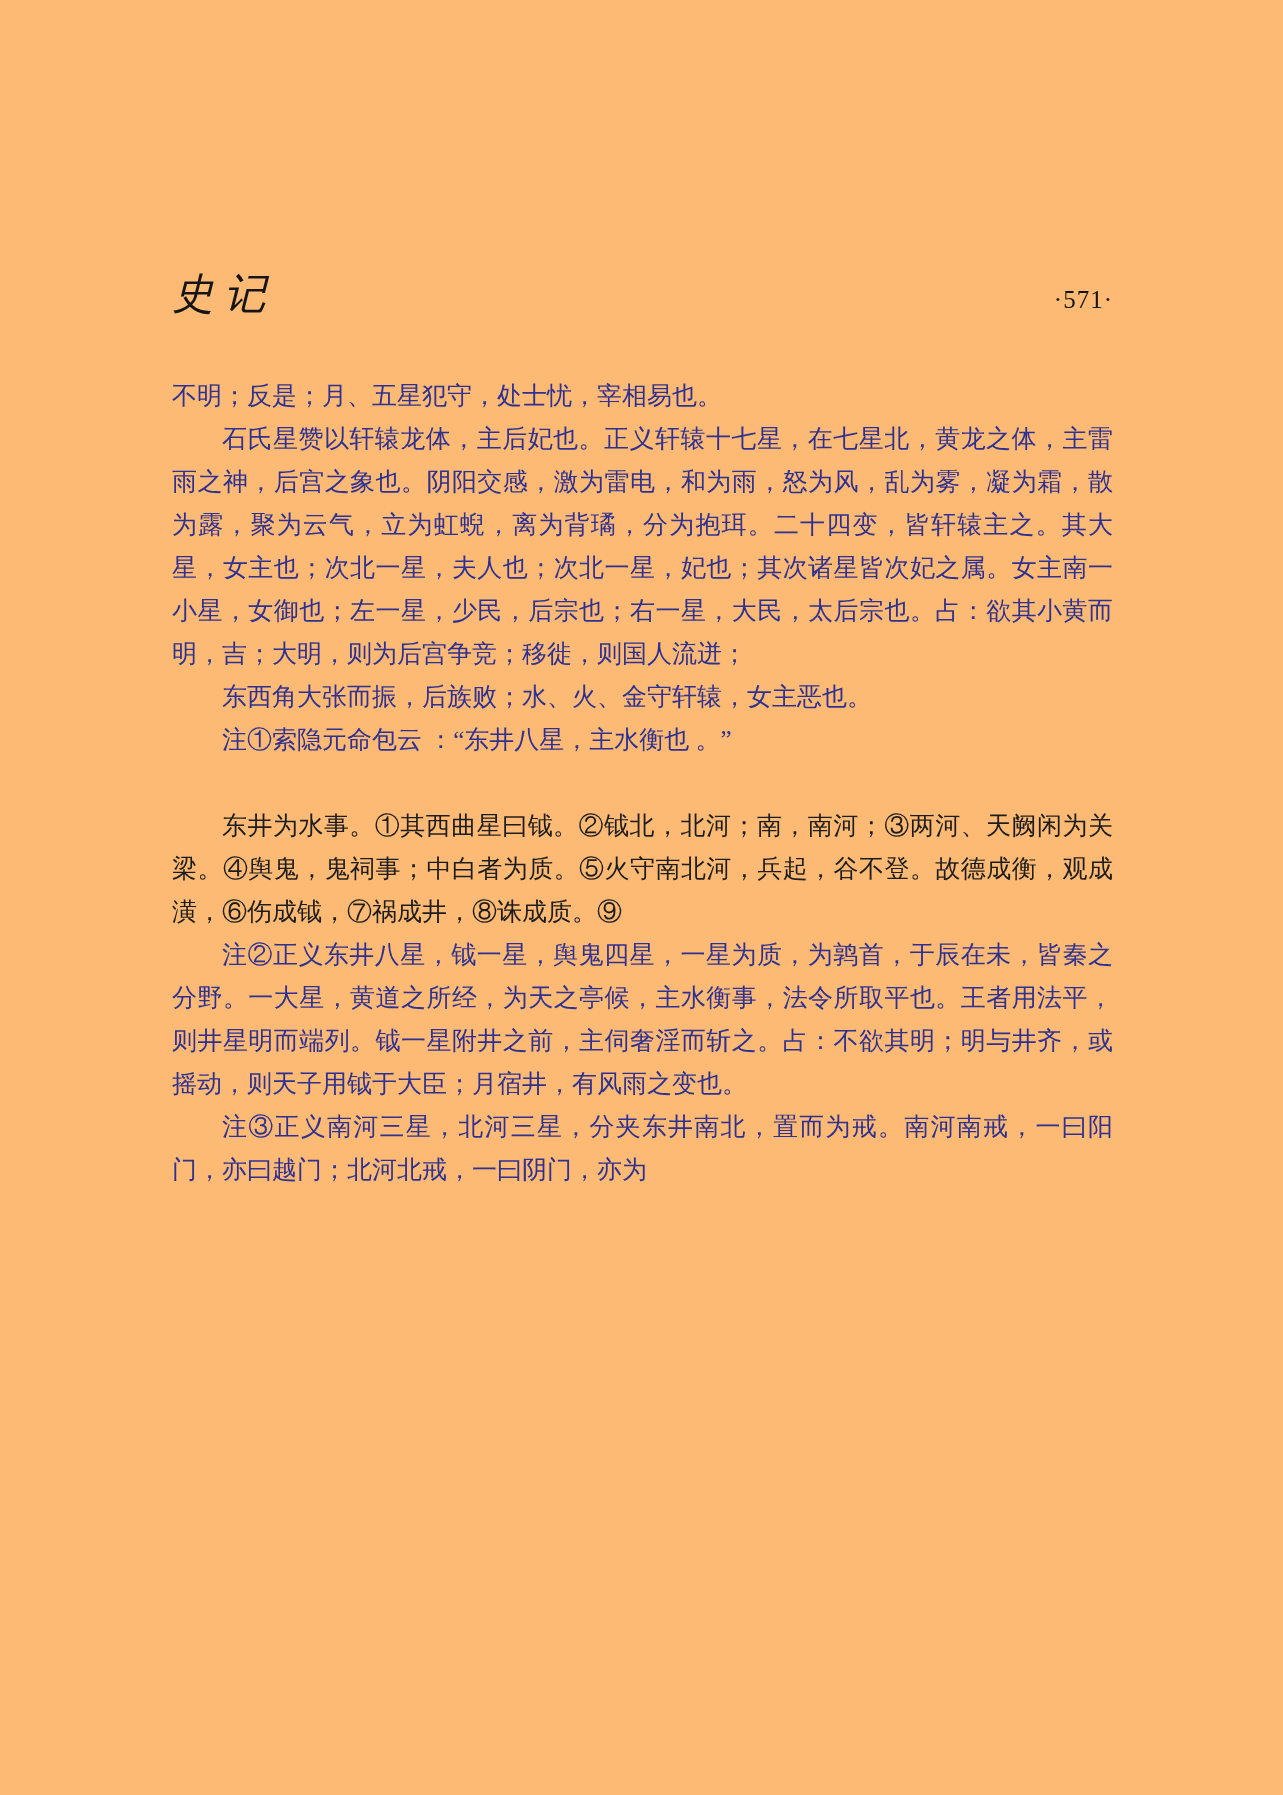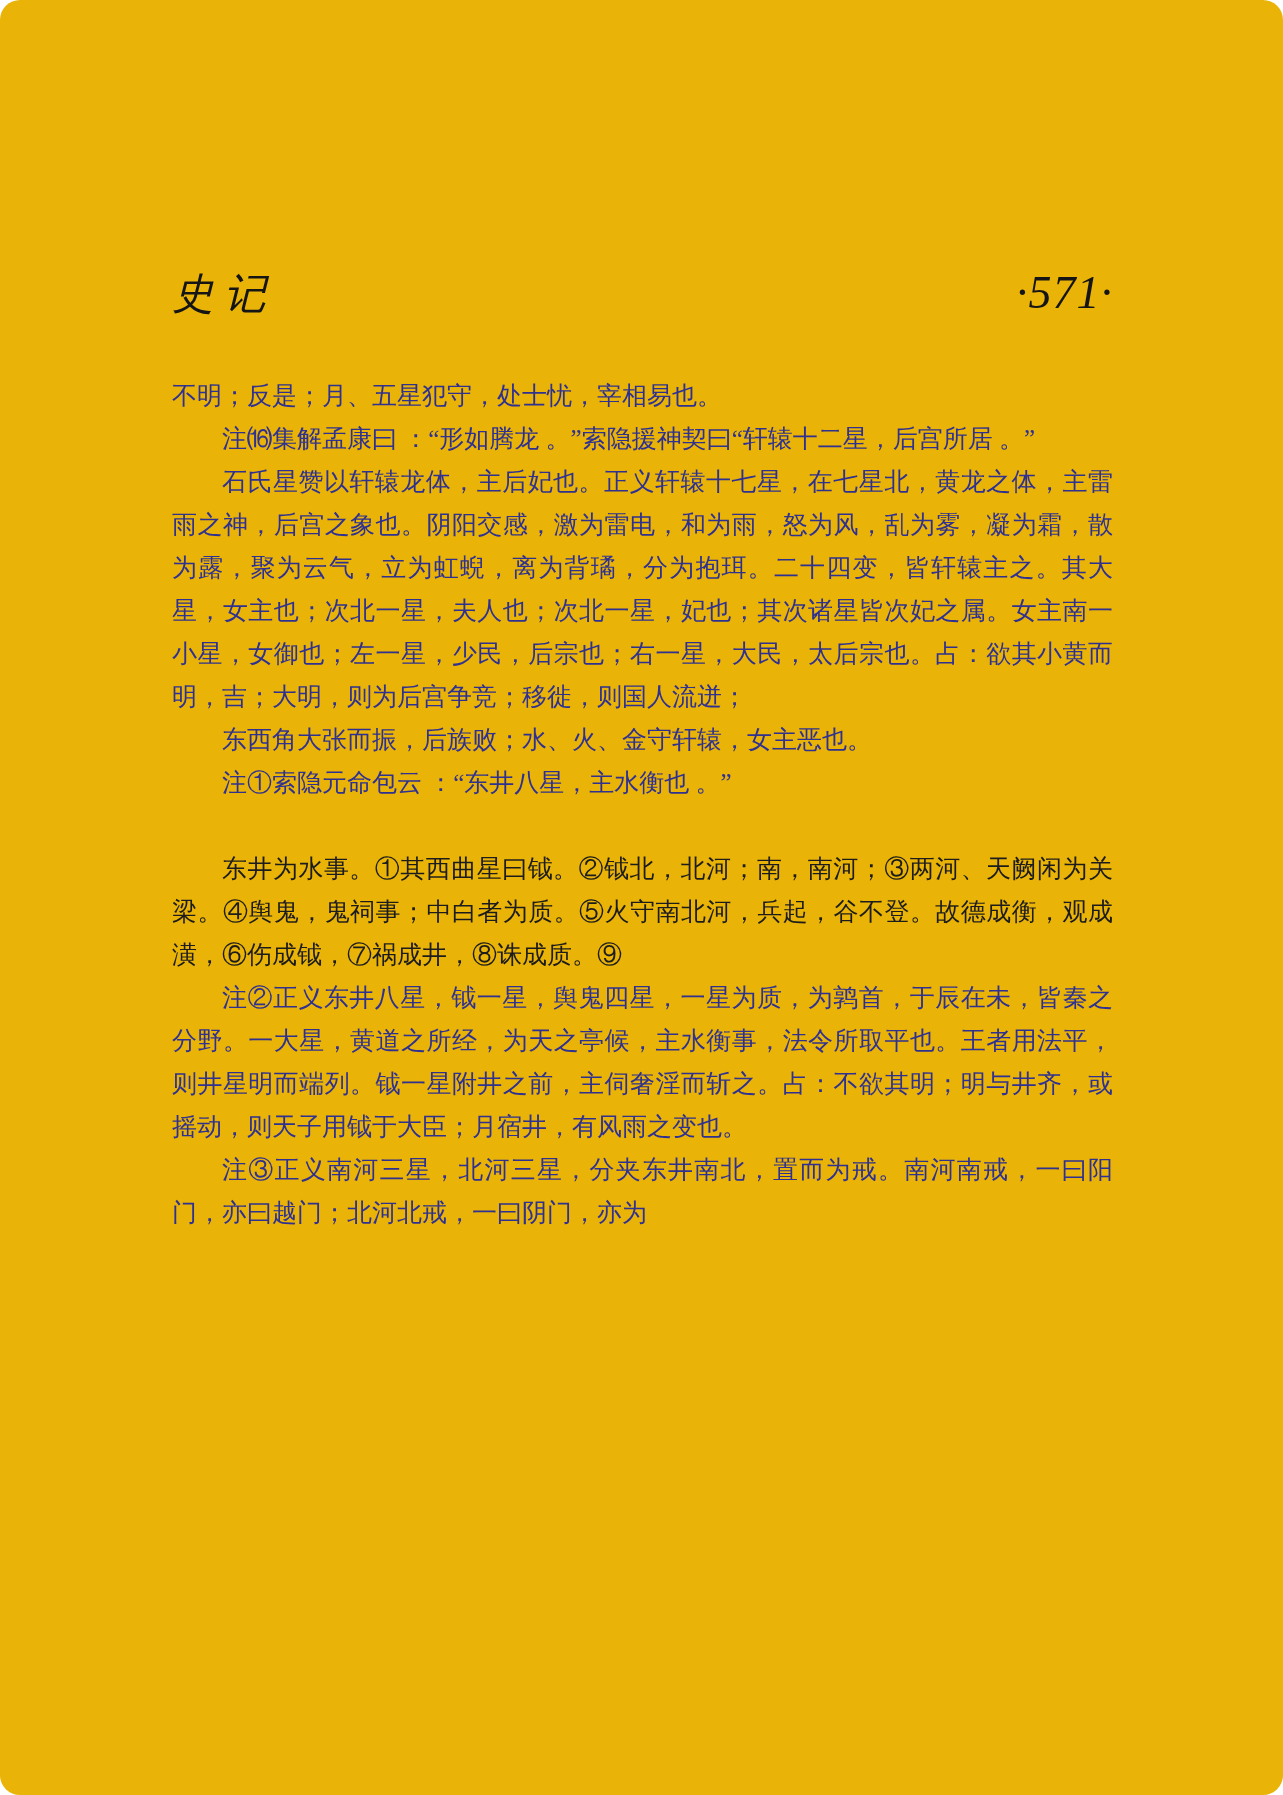--- a/index.html
+++ b/index.html
@@ -4,48 +4,46 @@
 <style>
   html, body {
     margin: 0;
     padding: 0;
     background: #ffffff;
   }
   .page {
     position: relative;
     width: 1283px;
     height: 1795px;
-    background: #eab308;
+    background: #fdba74;
     font-family: "Liberation Serif", "DejaVu Serif", serif;
     overflow: hidden;
-    border-radius: 20px;
   }
   .page-inner {
     position: absolute;
     left: 172px;
     top: 266px;
     width: 941px;
   }
   .page-header {
     display: flex;
     justify-content: space-between;
     align-items: baseline;
     color: #1c1c1c;
   }
   .book-title {
     font-size: 42px;
     font-style: italic;           
     letter-spacing: 10px;
     color: #151515;
   }
   .page-number {
-    font-size: 46px;
+    font-size: 25px;
     letter-spacing: 1px;
     color: #151515;
-    font-style: italic;
   }
   .doc-body {
     margin-top: 52px;
     font-size: 25px;
     line-height: 43px;
     color: #2e3191;               
     text-align: justify;
     text-justify: inter-ideograph;
   }
   .para { margin: 0; }
@@ -59,21 +57,20 @@
 <div class="page">
   <div class="page-inner">
 
     <div class="page-header">
       <span class="book-title">史记</span>
       <span class="page-number">·571·</span>
     </div>
 
     <div class="doc-body">
       <p class="para">不明；反是；月、五星犯守，处士忧，宰相易也。</p>
-      <p class="para indent">注⒃集解孟康曰 ：“形如腾龙 。”索隐援神契曰“轩辕十二星，后宫所居 。”</p>
       <p class="para indent">石氏星赞以轩辕龙体，主后妃也。正义轩辕十七星，在七星北，黄龙之体，主雷雨之神，后宫之象也。阴阳交感，激为雷电，和为雨，怒为风，乱为雾，凝为霜，散为露，聚为云气，立为虹蜺，离为背璚，分为抱珥。二十四变，皆轩辕主之。其大星，女主也；次北一星，夫人也；次北一星，妃也；其次诸星皆次妃之属。女主南一小星，女御也；左一星，少民，后宗也；右一星，大民，太后宗也。占：欲其小黄而明，吉；大明，则为后宫争竞；移徙，则国人流迸；</p>
       <p class="para indent">东西角大张而振，后族败；水、火、金守轩辕，女主恶也。</p>
       <p class="para indent">注①索隐元命包云 ：“东井八星，主水衡也 。”</p>
       <p class="para indent black gap">东井为水事。①其西曲星曰钺。②钺北，北河；南，南河；③两河、天阙闲为关梁。④舆鬼，鬼祠事；中白者为质。⑤火守南北河，兵起，谷不登。故德成衡，观成潢，⑥伤成钺，⑦祸成井，⑧诛成质。⑨</p>
       <p class="para indent">注②正义东井八星，钺一星，舆鬼四星，一星为质，为鹑首，于辰在未，皆秦之分野。一大星，黄道之所经，为天之亭候，主水衡事，法令所取平也。王者用法平，则井星明而端列。钺一星附井之前，主伺奢淫而斩之。占：不欲其明；明与井齐，或摇动，则天子用钺于大臣；月宿井，有风雨之变也。</p>
       <p class="para indent">注③正义南河三星，北河三星，分夹东井南北，置而为戒。南河南戒，一曰阳门，亦曰越门；北河北戒，一曰阴门，亦为</p>
     </div>
 
   </div>
 </div>

